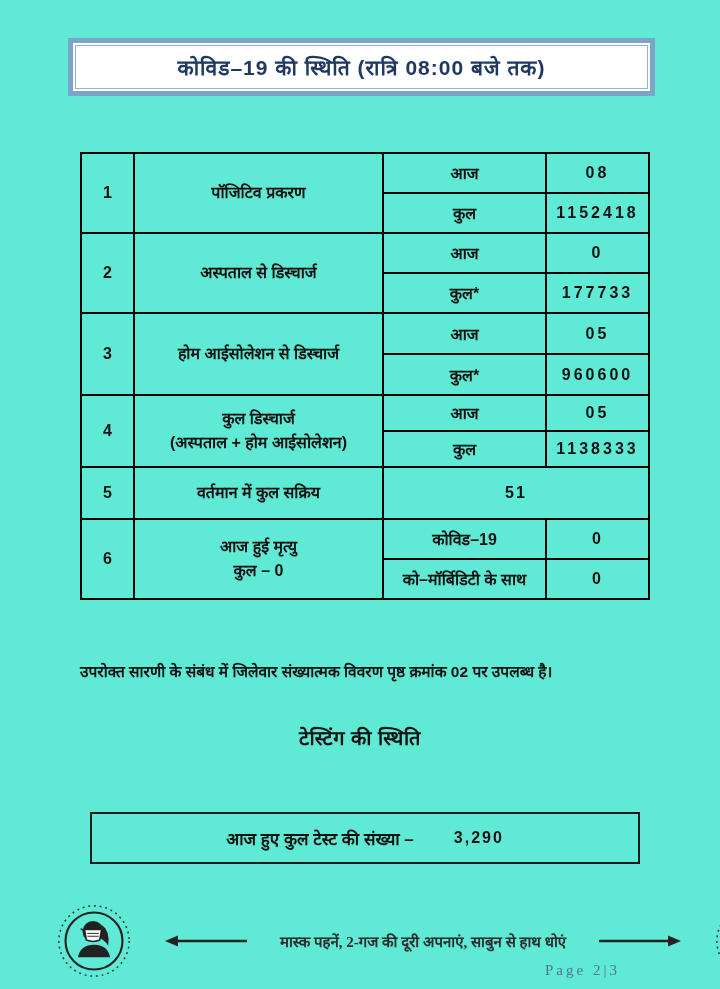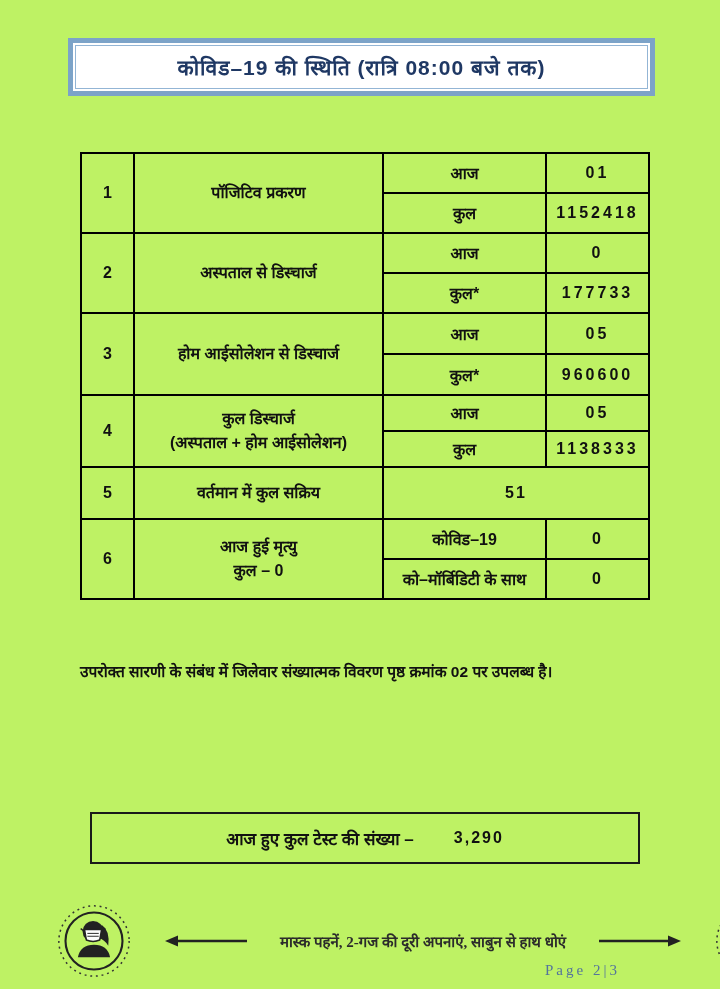--- a/index.html
+++ b/index.html
@@ -1,19 +1,19 @@
 <!DOCTYPE html>
 <html><head>
 <meta charset="utf-8">
 <style>
   html,body{margin:0;padding:0;background:#fff;}
   .page{
     position:relative;
     width:720px;height:989px;
-    background:#bef264;
+    background:#5eead4;
     font-family:"Liberation Sans","DejaVu Sans",sans-serif;
     color:#111;
     overflow:hidden;
   }
   
   .header-box{
     position:absolute;left:68px;top:38px;width:587px;height:58px;
     border:5px solid #7ca3c8;box-sizing:border-box;background:#fff;
   }
   .header-box-inner{
@@ -97,21 +97,21 @@
         <col style="width:249px">
         <col style="width:163px">
         <col style="width:103px">
     </colgroup>
     <tbody>
 
       <tr style="height:40px">
         <td class="sno" rowspan="2">1</td>
         <td class="lbl" rowspan="2">पॉजिटिव प्रकरण</td>
         <td>आज</td>
-        <td class="val">01</td>
+        <td class="val">08</td>
       </tr>
       <tr style="height:40px">
         <td>कुल</td>
         <td class="val">1152418</td>
       </tr>
 
       <tr style="height:40px">
         <td class="sno" rowspan="2">2</td>
         <td class="lbl" rowspan="2">अस्पताल से डिस्चार्ज</td>
         <td>आज</td>
@@ -165,20 +165,21 @@
       <tr style="height:40px">
         <td>को–मॉर्बिडिटी के साथ</td>
         <td class="val-center">0</td>
       </tr>
     </tbody>
   </table>
 
 
   <div class="district-note">उपरोक्त सारणी के संबंध में जिलेवार संख्यात्मक विवरण पृष्ठ क्रमांक 02 पर उपलब्ध है।</div>
 
+  <div class="testing-heading">टेस्टिंग की स्थिति</div>
 
   <div class="tests-box">
     <span class="t-label">आज हुए कुल टेस्ट की संख्या –</span>
     <span class="t-value">3,290</span>
   </div>
 
   <div class="footer">
 
     <svg class="mask-icon" viewBox="0 0 80 80">
       <circle cx="40" cy="40" r="37" fill="none" stroke="#333" stroke-width="1.6" stroke-dasharray="2 4"></circle>

